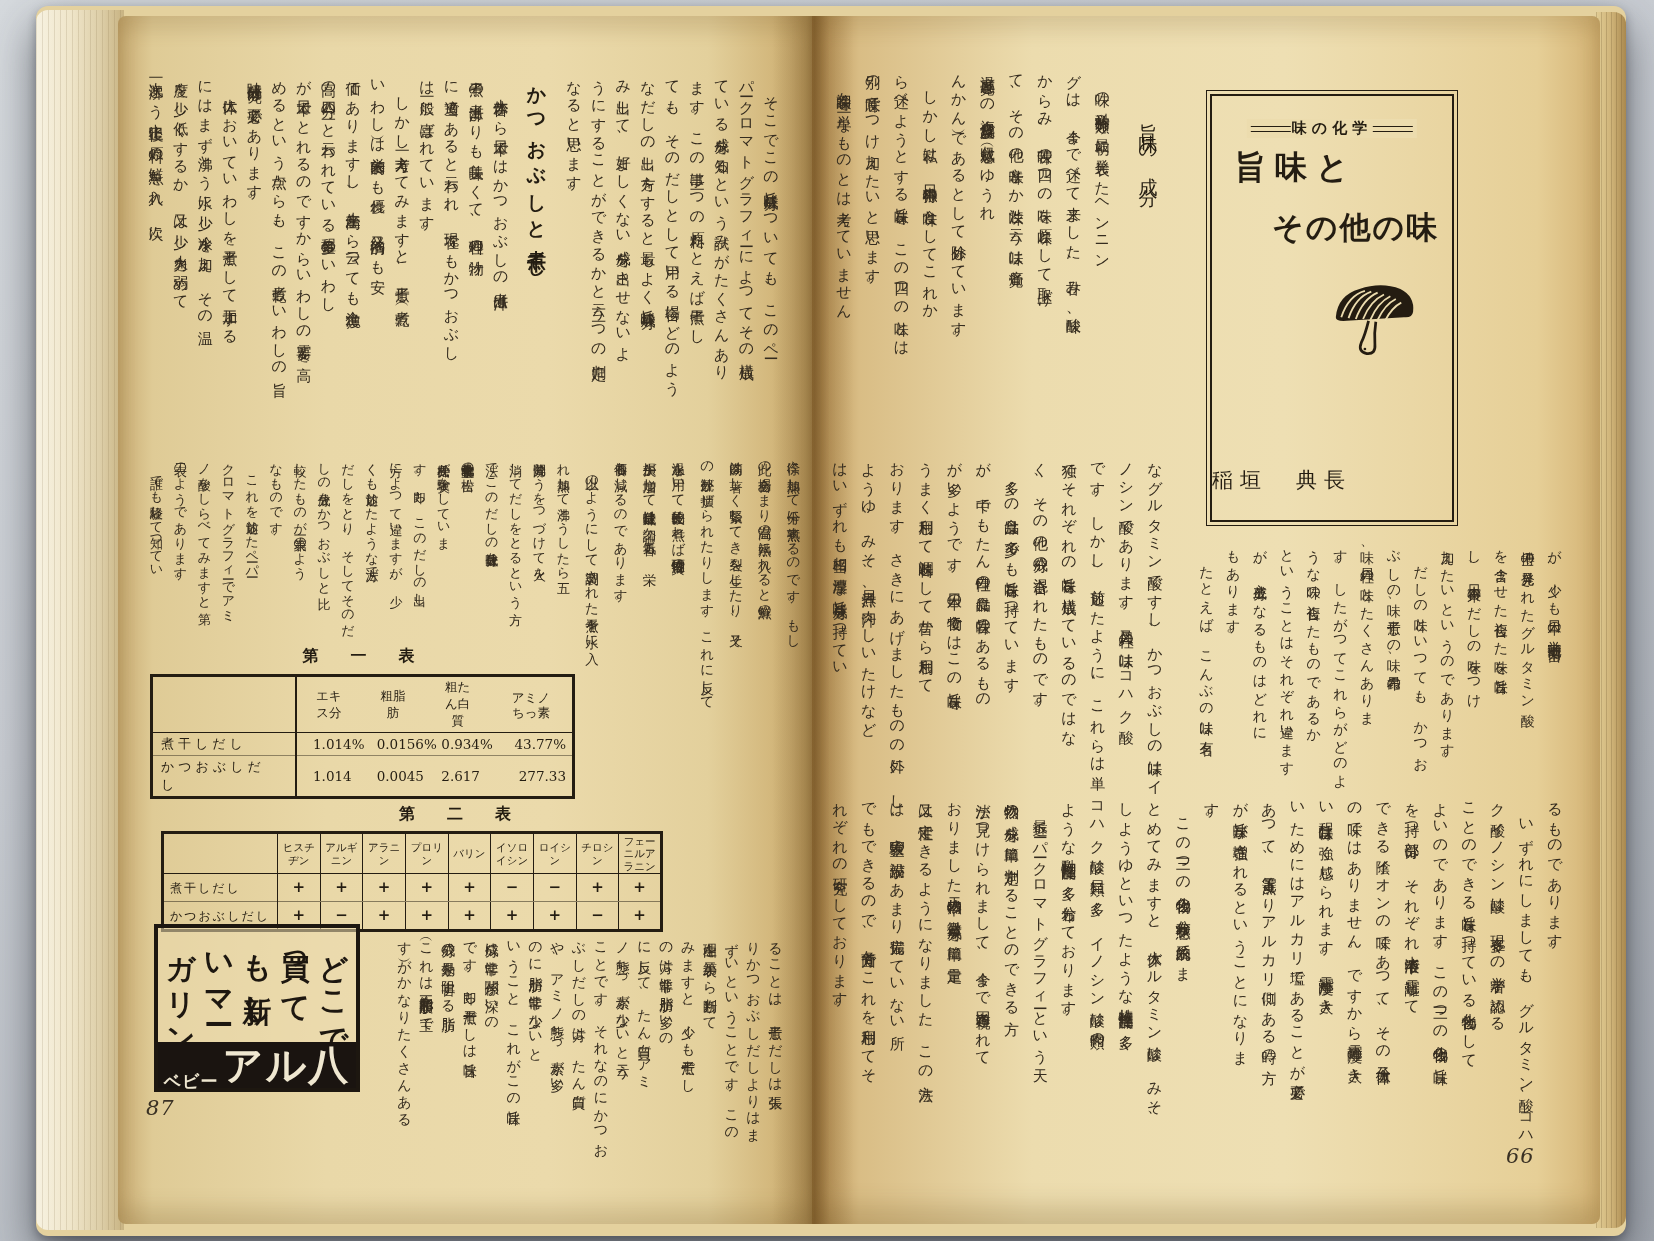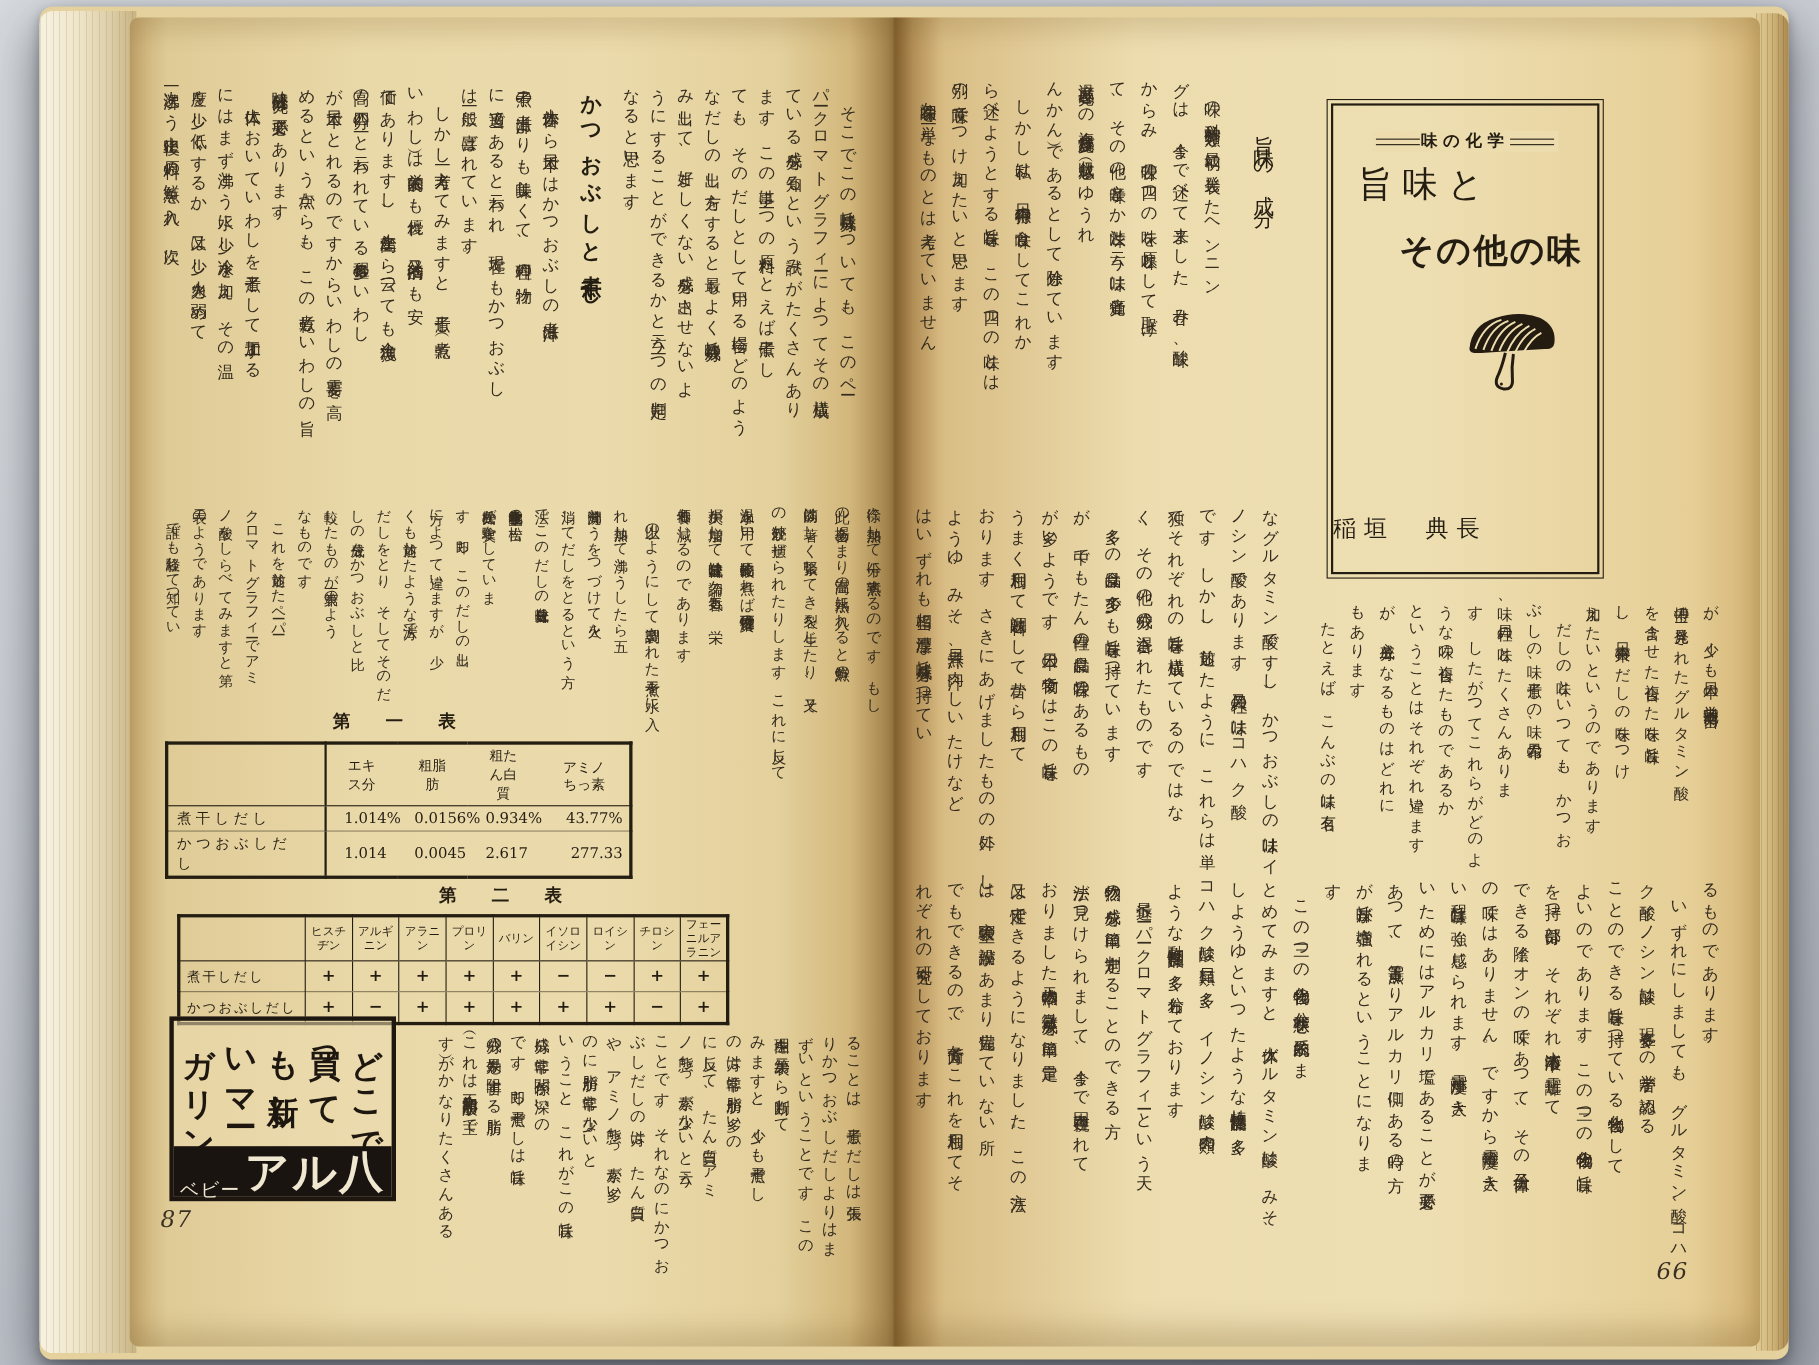--- a/index.html
+++ b/index.html
@@ -56,36 +56,36 @@
   #table2 tr.hd td{border-bottom:1.5px solid #241d12;height:32px;}
   #table2 tr.r1 td{border-bottom:1px solid rgba(36,29,18,.5);}
   #table2 td.pm{font-size:15px;font-weight:bold;height:25px;}
   #l-band3{left:398px;top:932px;width:385px;height:228px;}
   #l-band3 .col{font-size:14px;letter-spacing:1px;}
   #ad{left:154px;top:924px;width:198px;height:160px;border:4px solid #1d1710;background:rgba(236,221,176,.55);}
   #ad-cols{position:absolute;left:8px;right:8px;top:6px;height:100px;}
   #ad-cols .col{font-size:29px;font-weight:bold;letter-spacing:4px;color:#1d1710;}
   #ad-bar{position:absolute;left:0;right:0;bottom:0;height:46px;background:#1a1410;color:#efe7d0;
     display:flex;align-items:center;justify-content:center;gap:4px;}
-  #ad-brand-small{font-size:17px;font-weight:normal;letter-spacing:1px;margin-top:33px;}
+  #ad-brand-small{font-size:17px;font-weight:bold;letter-spacing:1px;margin-top:33px;}
   #ad-brand-big{font-size:40px;font-weight:bold;letter-spacing:2px;}
   .pgnum{font-style:italic;font-size:21px;color:#3a3124;letter-spacing:1px;}
   #pg87{left:146px;top:1096px;}
   #pg86{left:1506px;top:1144px;}
   
   #r-band1{left:836px;top:64px;width:322px;height:346px;}
   #r-band1 .col{font-size:15px;letter-spacing:1.5px;}
   #r-heading{font-size:19px !important;letter-spacing:11px !important;padding-top:44px;margin-left:16px;color:#241d12;}
   #tbox{left:1206px;top:90px;width:252px;height:436px;border:1.5px solid #241d12;padding:3px;box-sizing:border-box;}
   #tbox-inner{border:2.5px solid #241d12;height:100%;position:relative;box-sizing:border-box;}
   #tbox-tab{position:absolute;top:-13px;left:50%;transform:translateX(-50%);display:flex;align-items:center;gap:1px;
     background:#ecdcae;padding:0 4px;margin-top:36px;}
   .tabline{width:40px;height:4px;border-top:1.5px solid #241d12;border-bottom:1.5px solid #241d12;}
   #tab-text{font-size:15px;font-weight:bold;letter-spacing:5px;color:#241d12;white-space:nowrap;}
-  #title1{margin:50px 0 0 22px;font-size:32px;font-weight:normal;letter-spacing:9px;color:#241d12;}
+  #title1{margin:50px 0 0 22px;font-size:32px;font-weight:bold;letter-spacing:9px;color:#241d12;}
   #title2{margin:17px 0 0 60px;font-size:31px;font-weight:bold;letter-spacing:2px;color:#241d12;}
   #mushroom{margin:30px 0 0 116px;display:block;}
   #author{position:absolute;bottom:26px;left:0;width:100%;text-align:left;font-size:21px;letter-spacing:7px;color:#241d12;}
   #r-band2{left:832px;top:452px;width:730px;height:332px;}
   #r-band2-full{left:0;top:0;width:330px;height:328px;}
   #r-band2-full .col{font-size:15px;letter-spacing:1.5px;}
   #r-band2-under{right:0;top:88px;width:362px;height:238px;}
   #r-band2-under .col{font-size:14px;letter-spacing:1.5px;}
   #r-band3{left:832px;top:792px;width:730px;height:370px;}
   #r-band3 .col{font-size:15px;letter-spacing:1.5px;}

